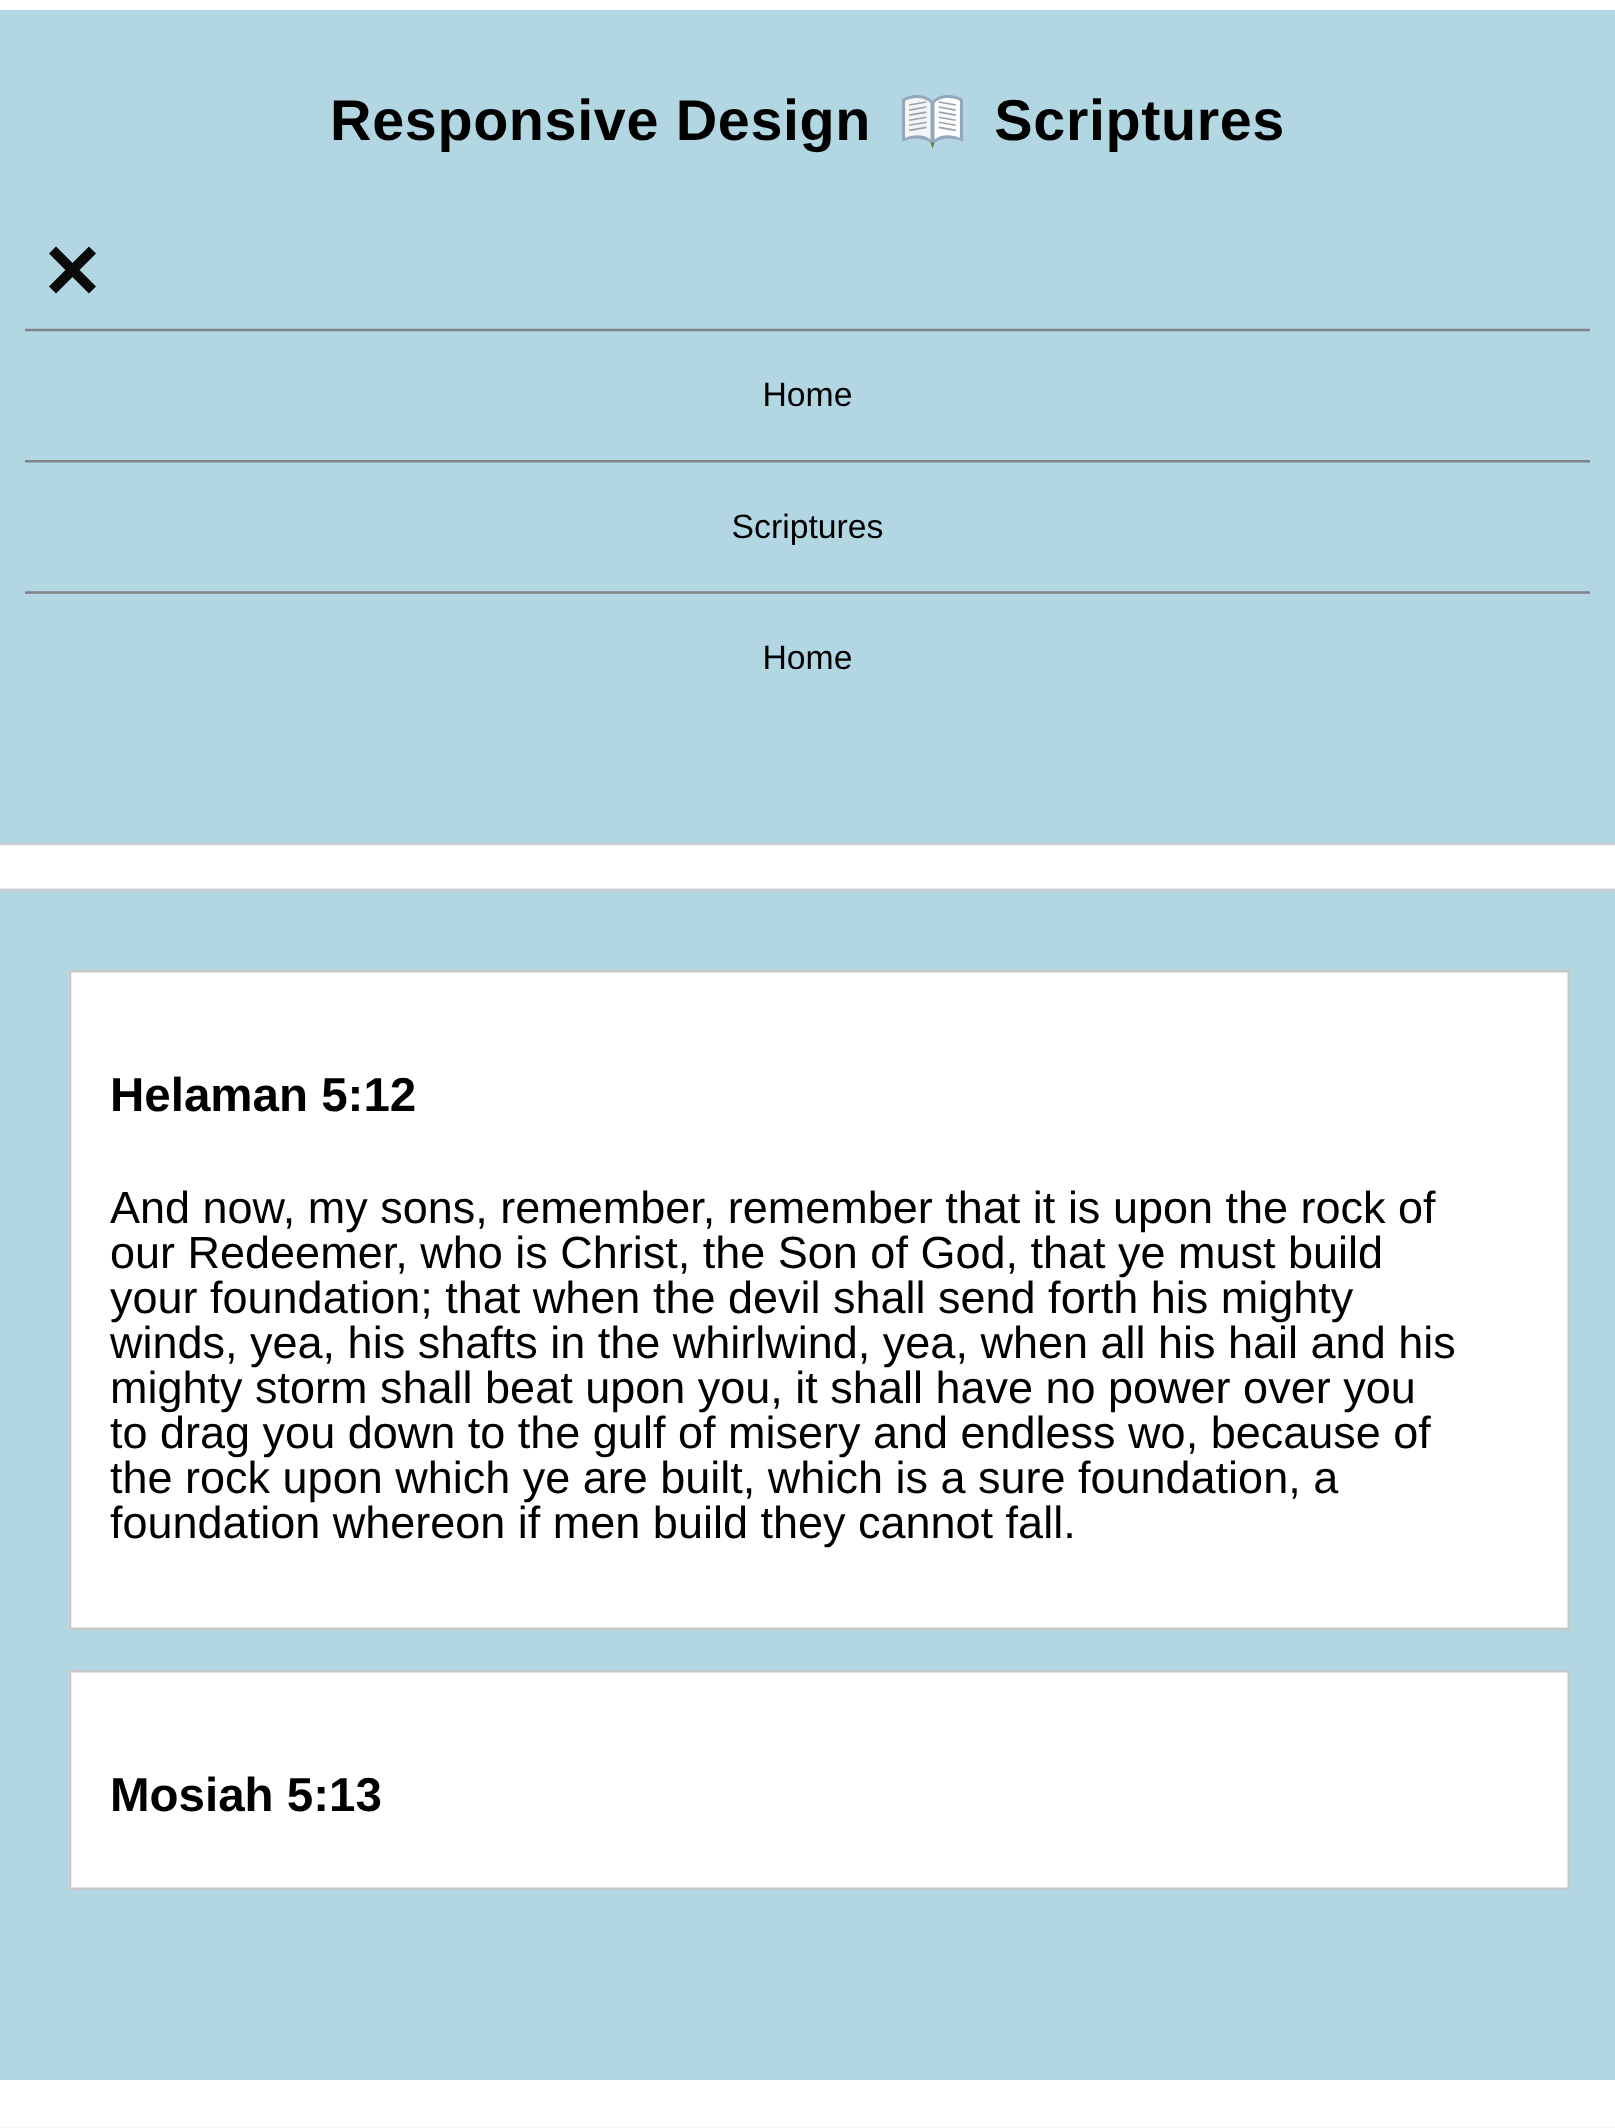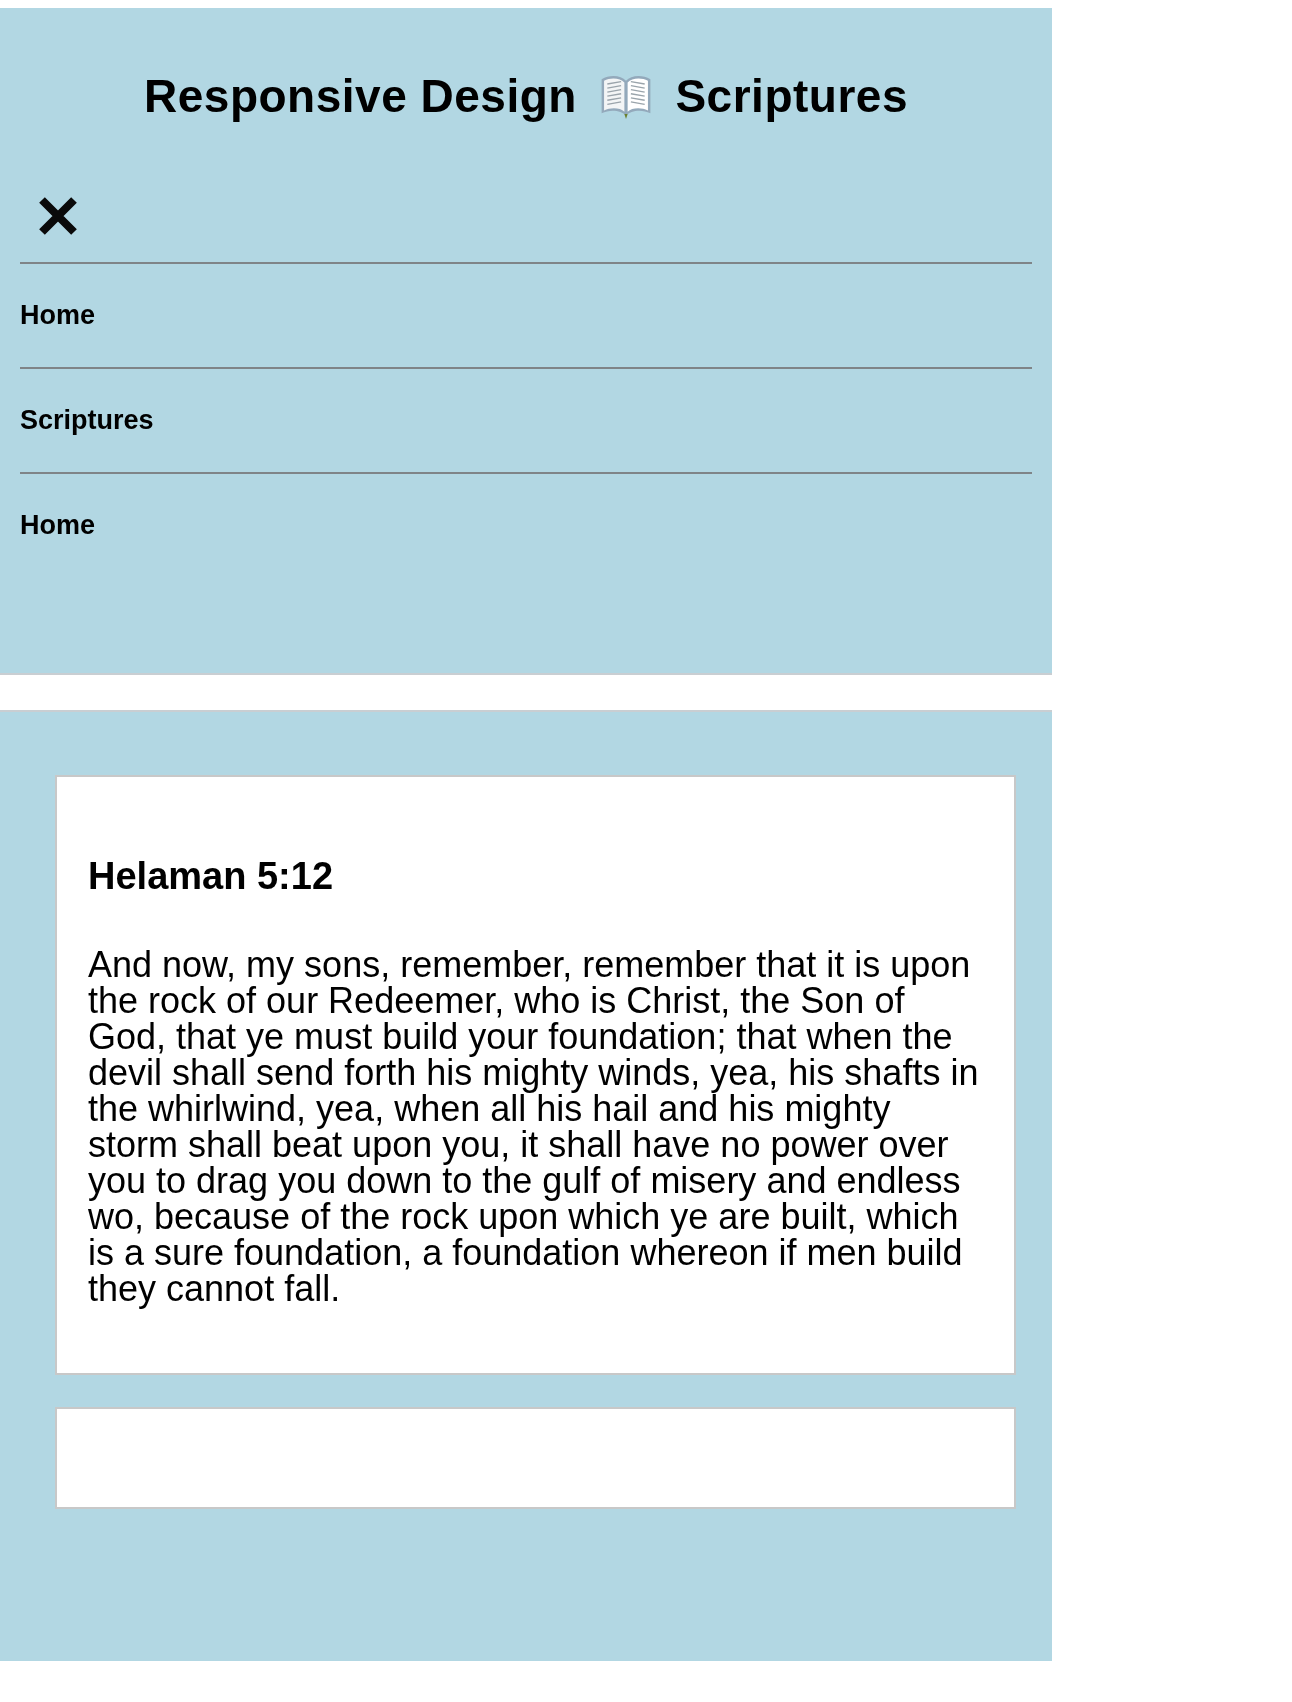--- a/index.html
+++ b/index.html
@@ -1,18 +1,18 @@
 <!DOCTYPE html>
 <html><head>
 <meta charset="utf-8">
 <style>
   * { box-sizing: border-box; }
   html, body { margin: 0; padding: 0; background: #ffffff; }
   body { font-family: "Liberation Sans", sans-serif; color: #000; }
-  .page { width: 1052px; height: 1702px; overflow: hidden; background: #fff; }
+  .page { width: 1292px; height: 1702px; overflow: hidden; background: #fff; }
 
   
   .section-header {
     margin-top: 8px;
     background: #b2d7e3;
     border-bottom: 2px solid #c9ced2;
     padding-bottom: 96px;
   }
   .site-title {
     margin: 0;
@@ -30,21 +30,21 @@
     padding: 0;
     background: none;
     border: none;
     cursor: pointer;
     line-height: 0;
   }
   .nav-list {
     list-style: none;
     margin: 18px 20px 0;
     padding: 0;
-    font-weight: bold;
+    text-align: center;
   }
   .nav-list li {
     border-top: 2px solid #7f8488;
     padding: 34px 0;
     font-size: 27px;
     line-height: 35px;
     cursor: pointer;
   }
 
   
@@ -124,16 +124,17 @@
   </header>
 
   <main class="section-main">
 
     <article class="scripture-card">
       <h2>Helaman 5:12</h2>
       <p>And now, my sons, remember, remember that it is upon the rock of our Redeemer, who is Christ, the Son of God, that ye must build your foundation; that when the devil shall send forth his mighty winds, yea, his shafts in the whirlwind, yea, when all his hail and his mighty storm shall beat upon you, it shall have no power over you to drag you down to the gulf of misery and endless wo, because of the rock upon which ye are built, which is a sure foundation, a foundation whereon if men build they cannot fall.</p>
     </article>
 
     <article class="scripture-card">
+      <h2>Mosiah 5:13</h2>
     </article>
 
   </main>
 </div>
 
 </body></html>

